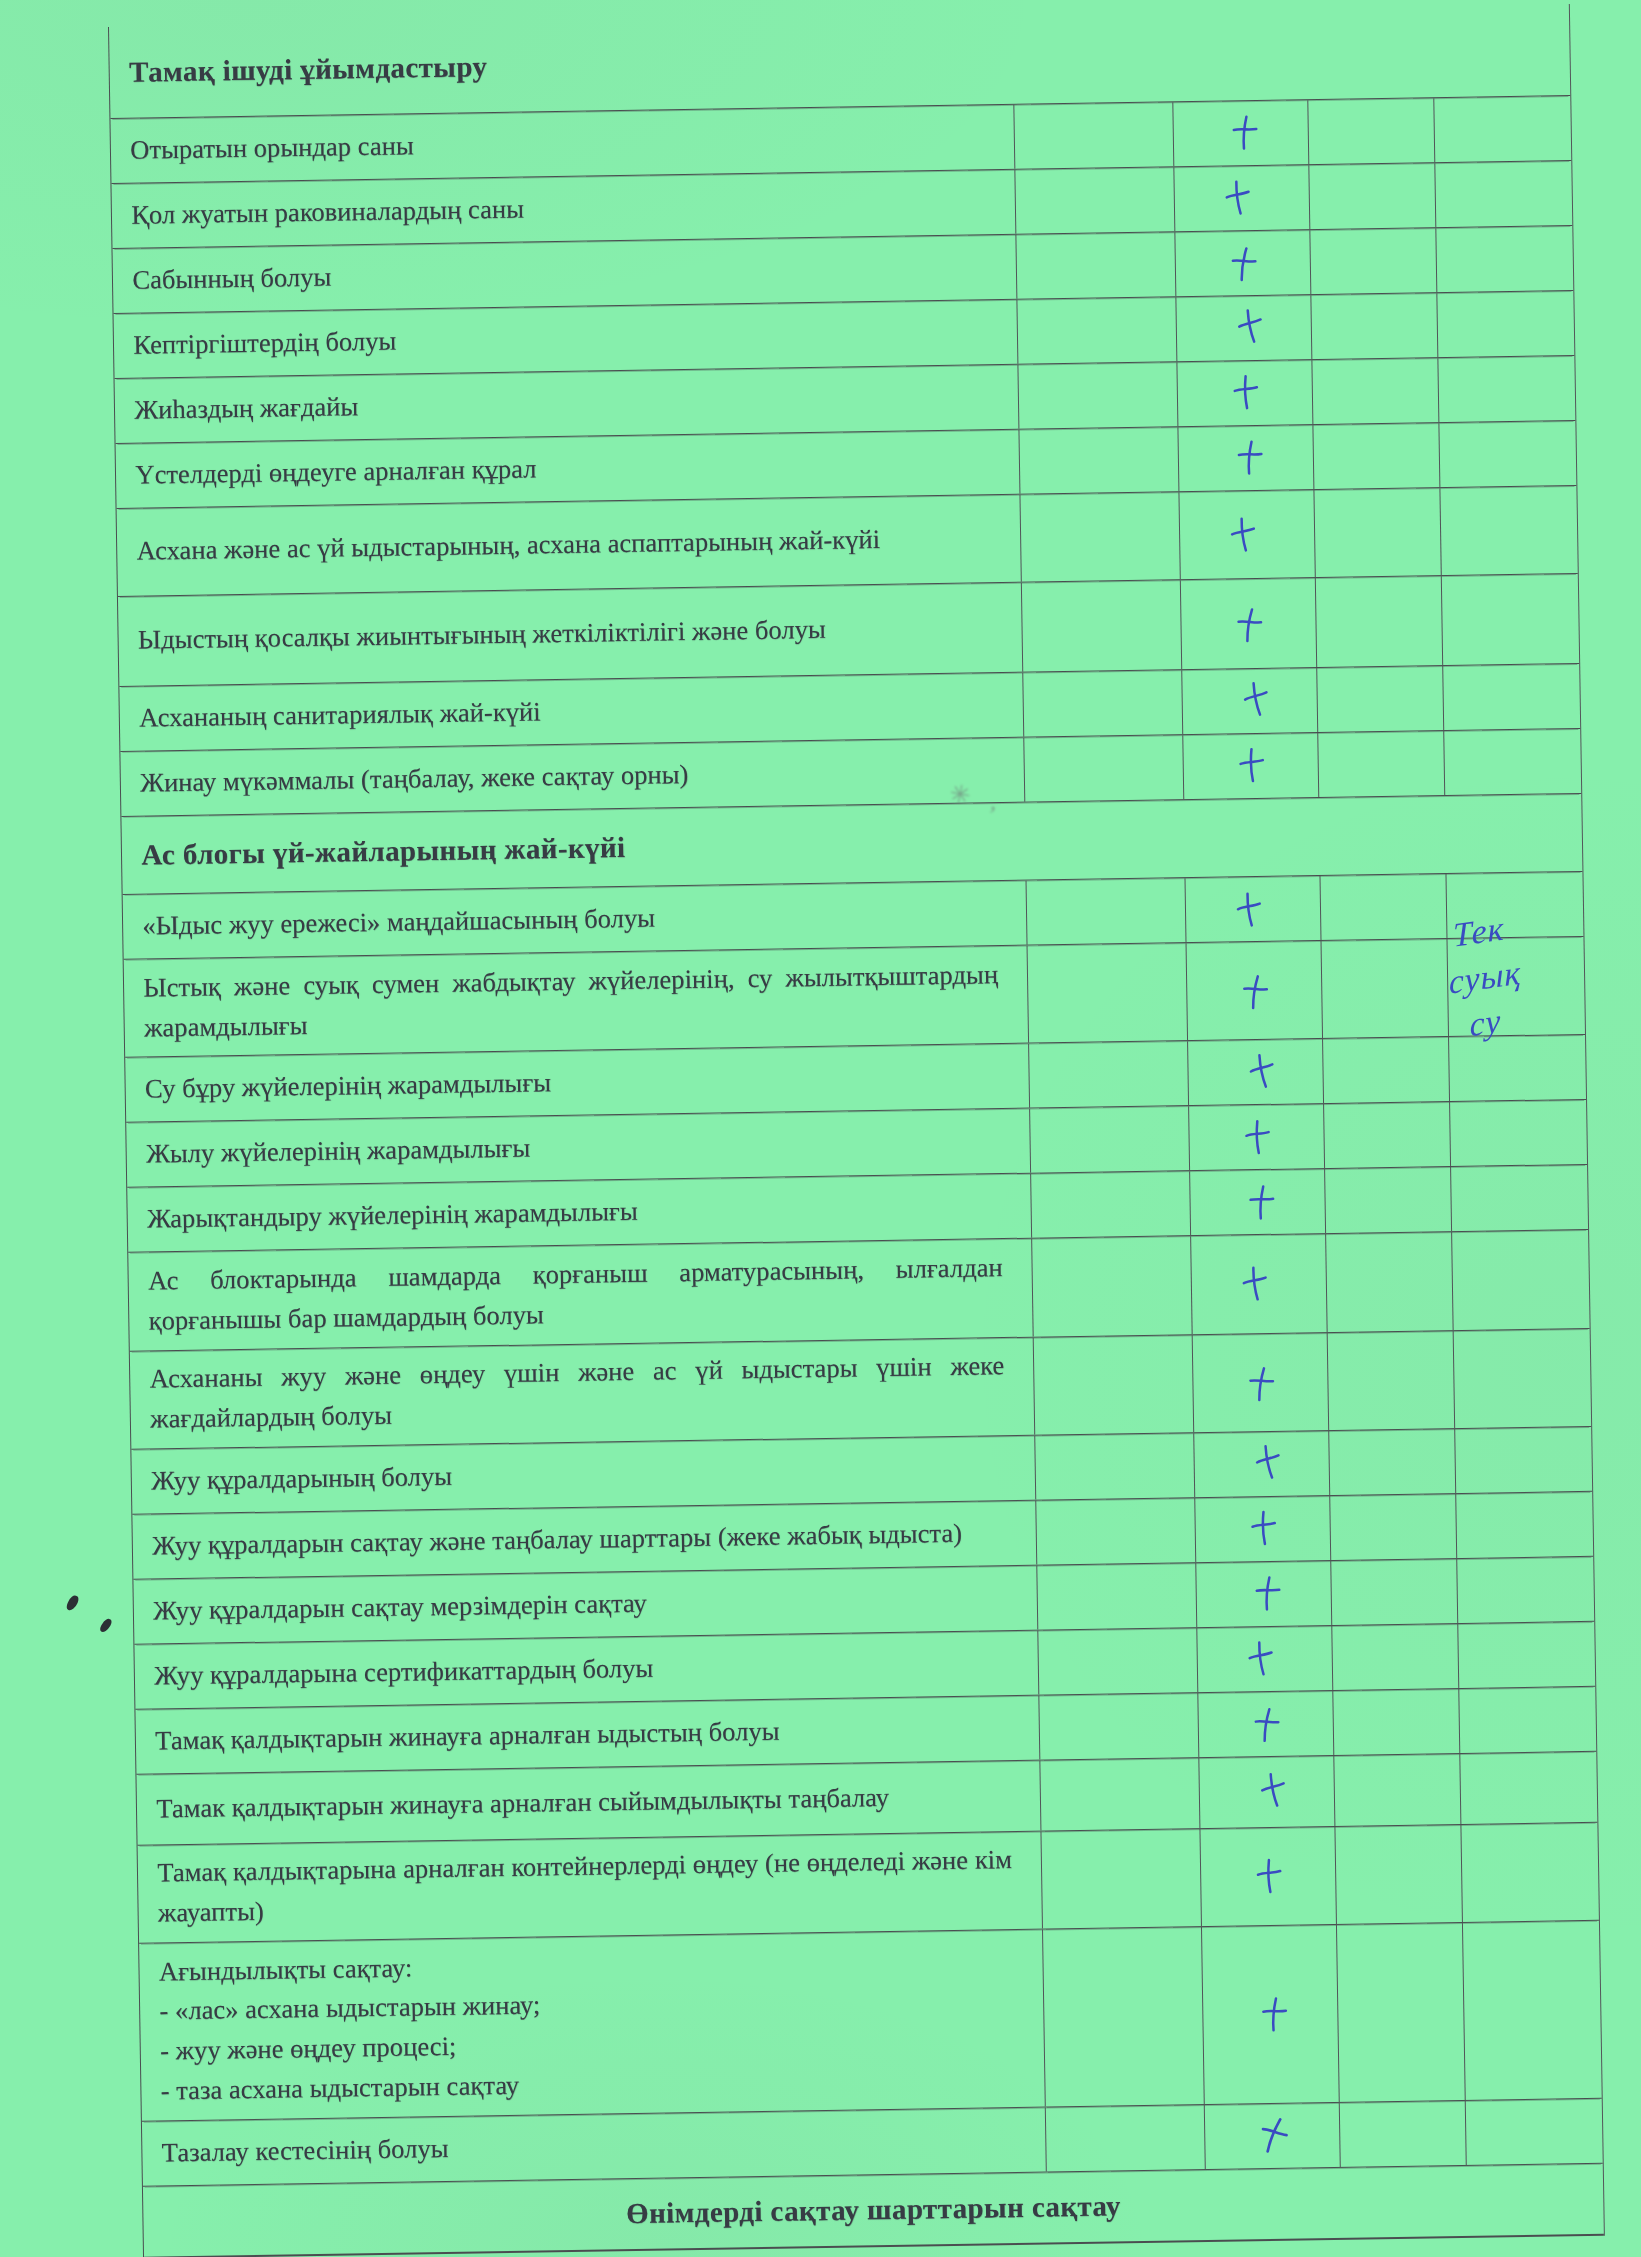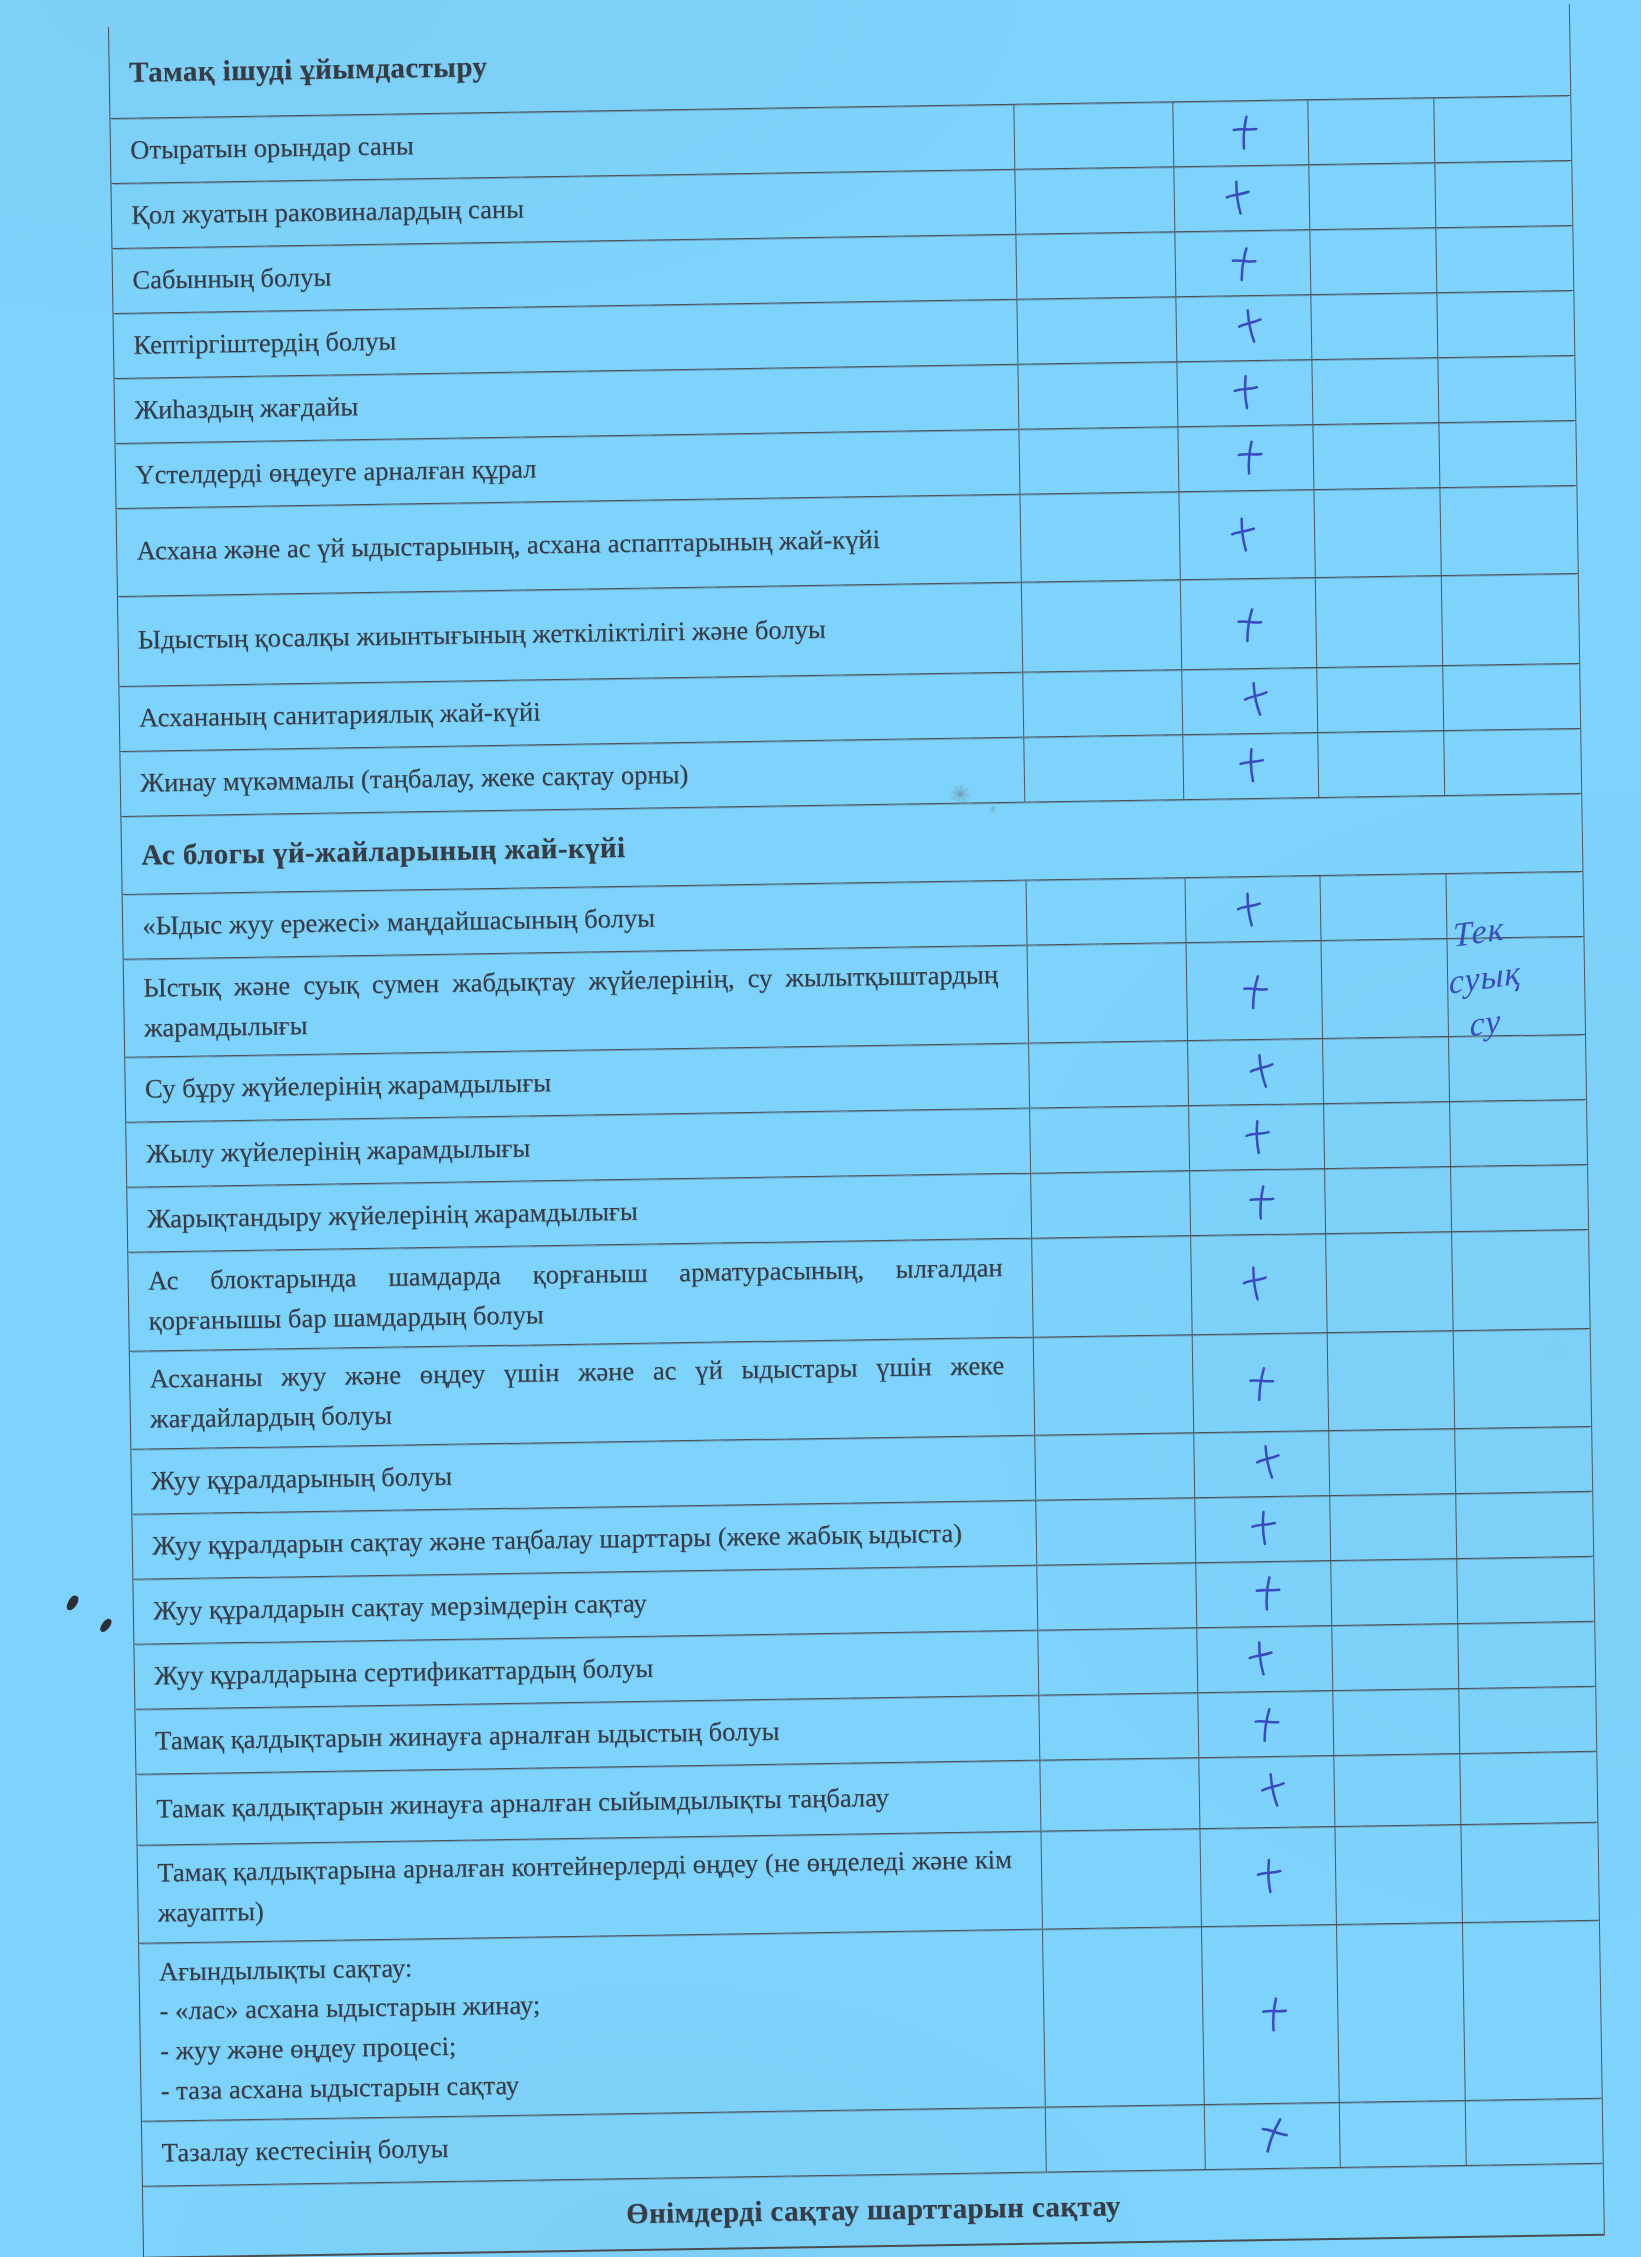--- a/index.html
+++ b/index.html
@@ -2,21 +2,21 @@
 <html style="--pen: #3a4bc2;"><head>
 <meta charset="utf-8">
 <style>
   html,body{margin:0;padding:0;}
   body{
     width:1641px;height:2257px;position:relative;overflow:hidden;
     background:#f4f3ef;
     font-family:"Liberation Serif", serif;
   }
   .page{
-    position:absolute;inset:0;background:#7dd3fc;
+    position:absolute;inset:0;background:#86efac;
   }
   .page::before{ 
     content:"";position:absolute;inset:0;pointer-events:none;
     background:
       radial-gradient(1159px 483px at 15% 0%, rgba(120,120,115,0.05), transparent 70%),
       radial-gradient(869px 869px at 95% 60%, rgba(120,120,115,0.04), transparent 70%),
       radial-gradient(676px 386px at 40% 100%, rgba(120,120,115,0.05), transparent 75%);
   }
   .sheet{
     position:absolute;left:108px;top:27px;width:1460px;

